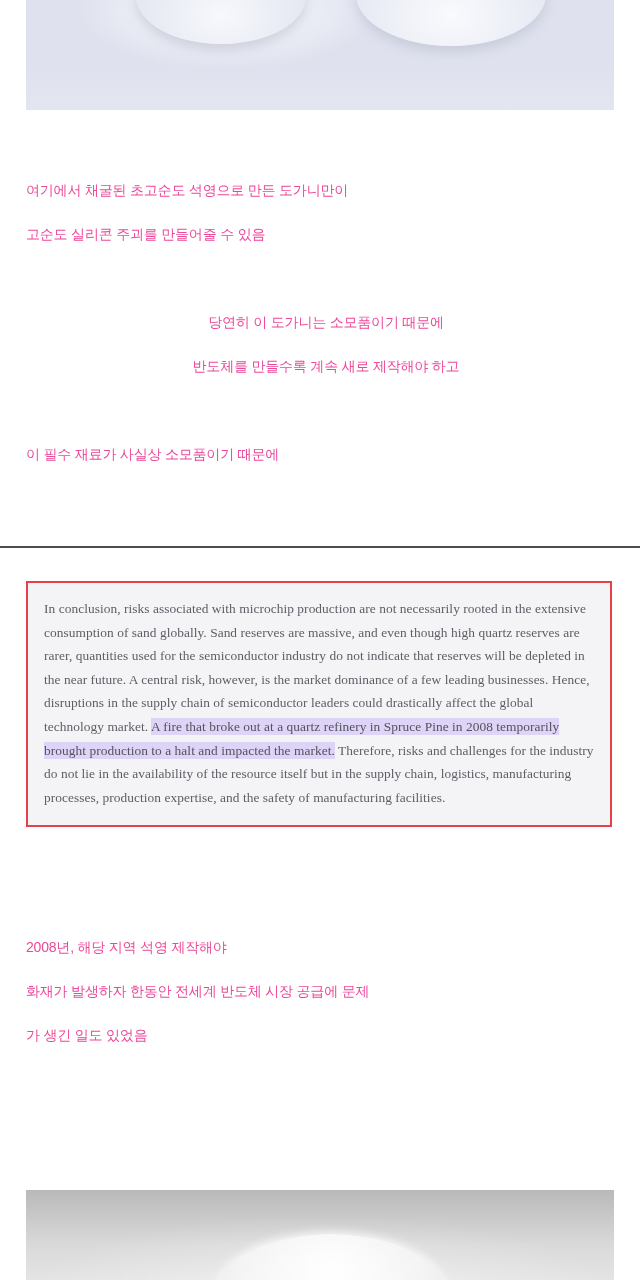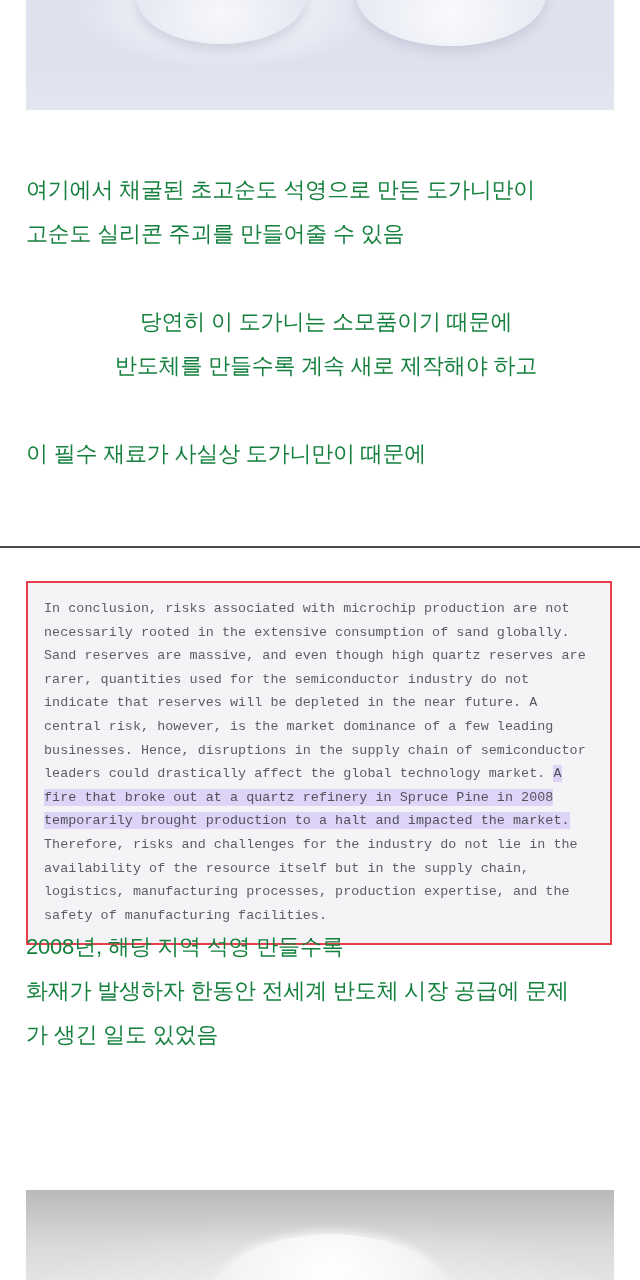--- a/index.html
+++ b/index.html
@@ -60,22 +60,22 @@
     position: absolute;
     left: 0; bottom: 0; width: 100%; height: 46px;
     background: linear-gradient(180deg, rgba(228,231,240,0) 0%, #e3e6ef 100%);
   }
 
   
   .kr-block {
     position: absolute;
     left: 26px;
     width: 600px;
-    color: #15803d;
-    font-size: 22px;
+    color: #ec4899;
+    font-size: 14px;
     line-height: 44px;
     letter-spacing: -0.2px;
     white-space: pre-line;
   }
   #kr-block-1 { top: 168px; }
   #kr-block-2 { top: 300px; text-align: center; }
   #kr-block-3 { top: 432px; }
   #kr-block-4 { top: 925px; }
 
   
@@ -93,21 +93,21 @@
     position: absolute;
     left: 26px;
     top: 581px;
     width: 586px;
     box-sizing: border-box;
     border: 2px solid #e8404a;
     background: #f4f4f6;
     padding: 14px 16px 16px 16px;
   }
   .quote-text {
-    font-family: Liberation Mono, monospace;
+    font-family: Liberation Serif, serif;
     font-size: 13.4px;
     line-height: 23.6px;
     color: #5d5d66;
     letter-spacing: 0.05px;
     text-align: left;
   }
   .hl {
     background: #ded4f7;
     color: #53535c;
     box-decoration-break: clone;
@@ -153,31 +153,31 @@
     <div class="cup-b"></div>
     <div class="shade"></div>
   </div>
 
   <div class="kr-block" id="kr-block-1">여기에서 채굴된 초고순도 석영으로 만든 도가니만이
 고순도 실리콘 주괴를 만들어줄 수 있음</div>
 
   <div class="kr-block" id="kr-block-2">당연히 이 도가니는 소모품이기 때문에
 반도체를 만들수록 계속 새로 제작해야 하고</div>
 
-  <div class="kr-block" id="kr-block-3">이 필수 재료가 사실상 도가니만이 때문에</div>
+  <div class="kr-block" id="kr-block-3">이 필수 재료가 사실상 소모품이기 때문에</div>
 
   <div class="rule" id="rule-top"></div>
 
   <div class="quote-card">
     <div class="quote-text">
       <span>In conclusion, risks associated with microchip production are not necessarily rooted in the extensive consumption of sand globally. Sand reserves are massive, and even though high quartz reserves are rarer, quantities used for the semiconductor industry do not indicate that reserves will be depleted in the near future. A central risk, however, is the market dominance of a few leading businesses. Hence, disruptions in the supply chain of semiconductor leaders could drastically affect the global technology market. </span><span class="hl">A fire that broke out at a quartz refinery in Spruce Pine in 2008 temporarily brought production to a halt and impacted the market.</span><span> Therefore, risks and challenges for the industry do not lie in the availability of the resource itself but in the supply chain, logistics, manufacturing processes, production expertise, and the safety of manufacturing facilities.</span>
     </div>
   </div>
 
-  <div class="kr-block" id="kr-block-4">2008년, 해당 지역 석영 만들수록
+  <div class="kr-block" id="kr-block-4">2008년, 해당 지역 석영 제작해야
 화재가 발생하자 한동안 전세계 반도체 시장 공급에 문제
 가 생긴 일도 있었음</div>
 
   <div class="photo-bottom">
     <div class="bg"></div>
     <div class="bowl"></div>
     <div class="vign"></div>
   </div>
 
 </div>

